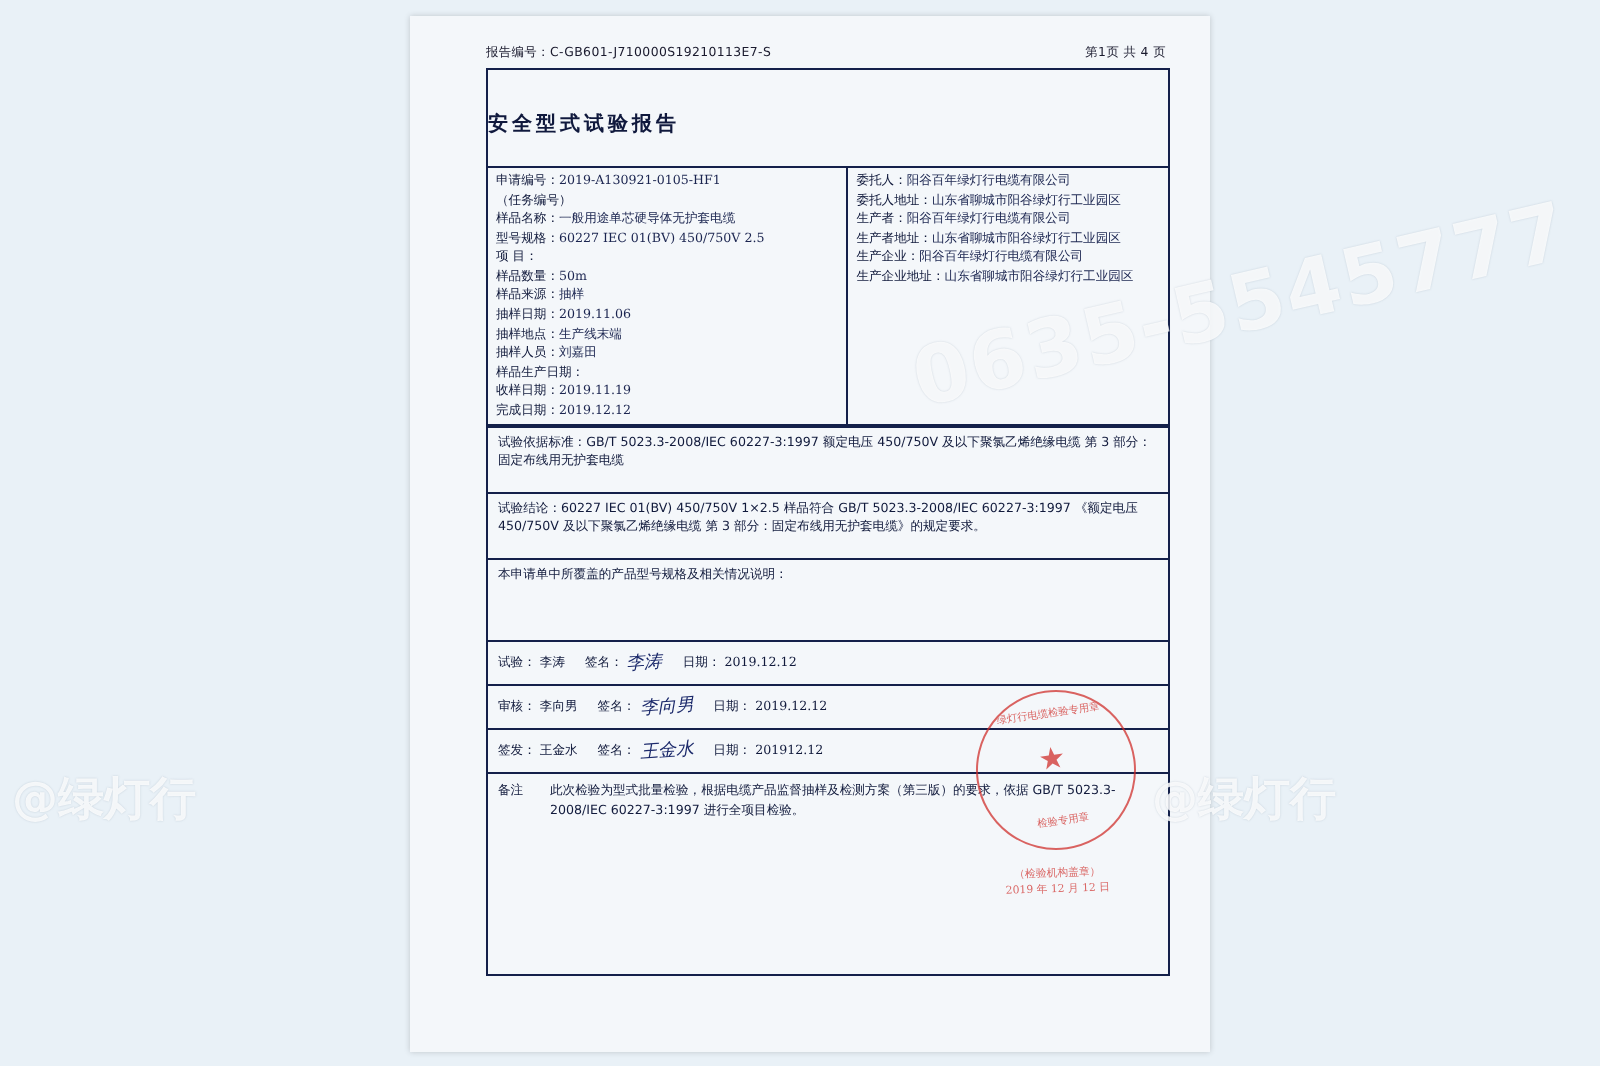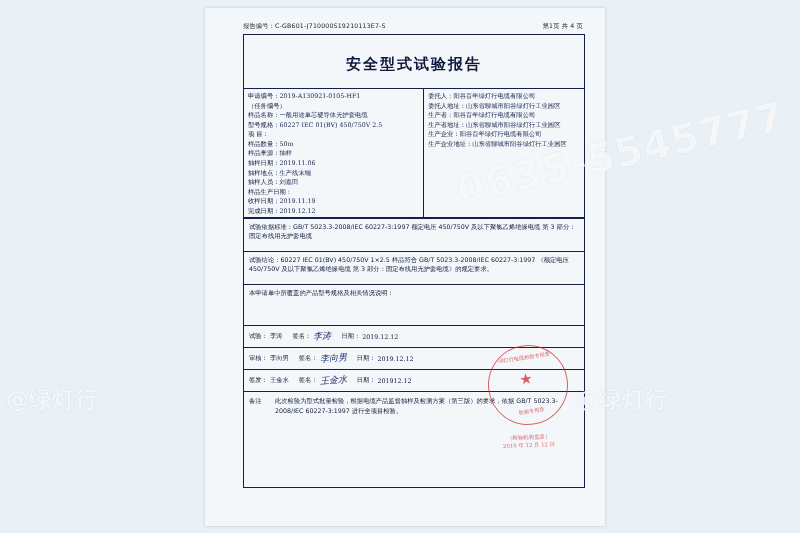--- a/index.html
+++ b/index.html
@@ -51,22 +51,21 @@
   .frame {
     position: absolute;
     top: 26px;
     left: 38px;
     width: 340px;
     height: 452px;
     border: 1.1px solid #14204a;
     background: transparent;
   }
   .title {
-    text-align: center;
-    font-size: 15px;
+    font-size: 10px;
     font-weight: bold;
     color: #10193d;
     letter-spacing: 2px;
     margin-top: 20px;
     margin-bottom: 14px;
     font-family: "DejaVu Serif", "Liberation Serif", serif;
   }
   .hr {
     height: 1.1px;
     background: #14204a;

